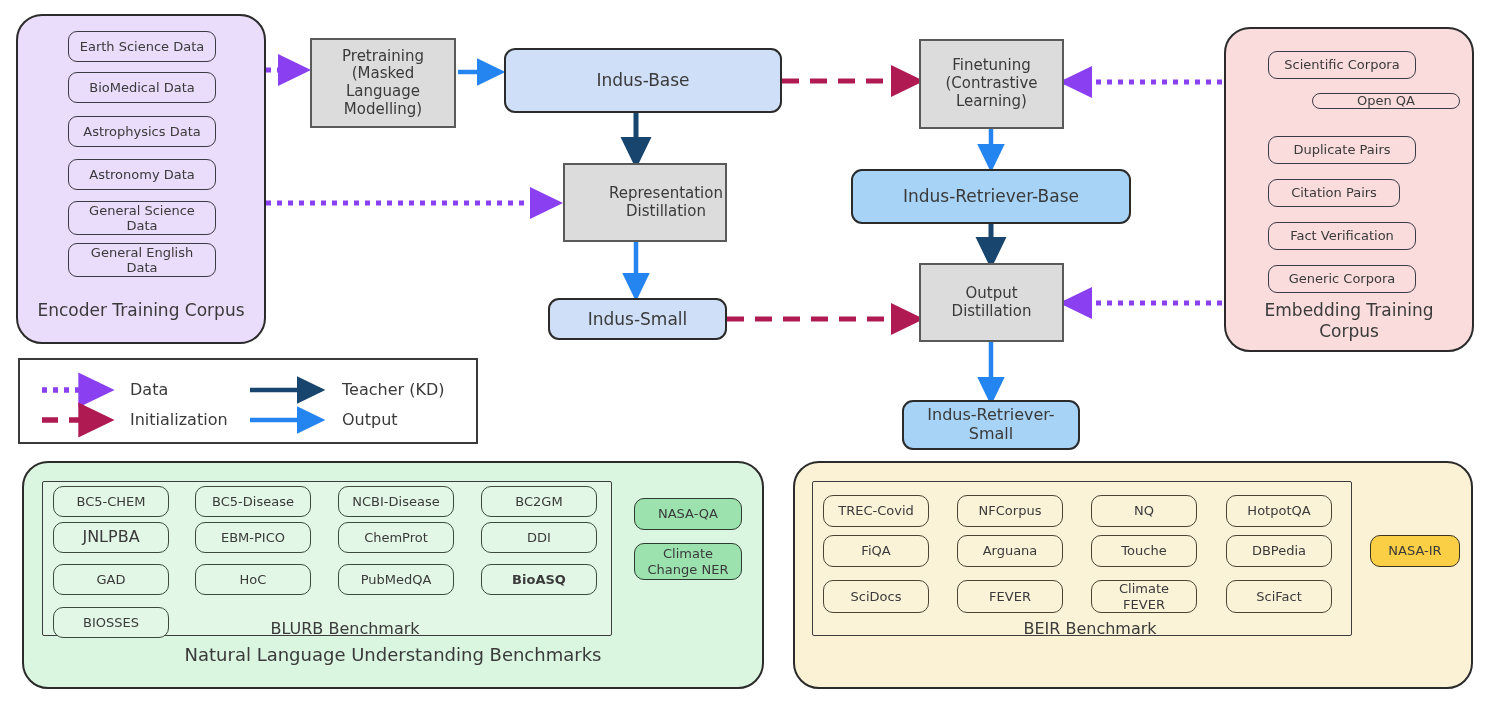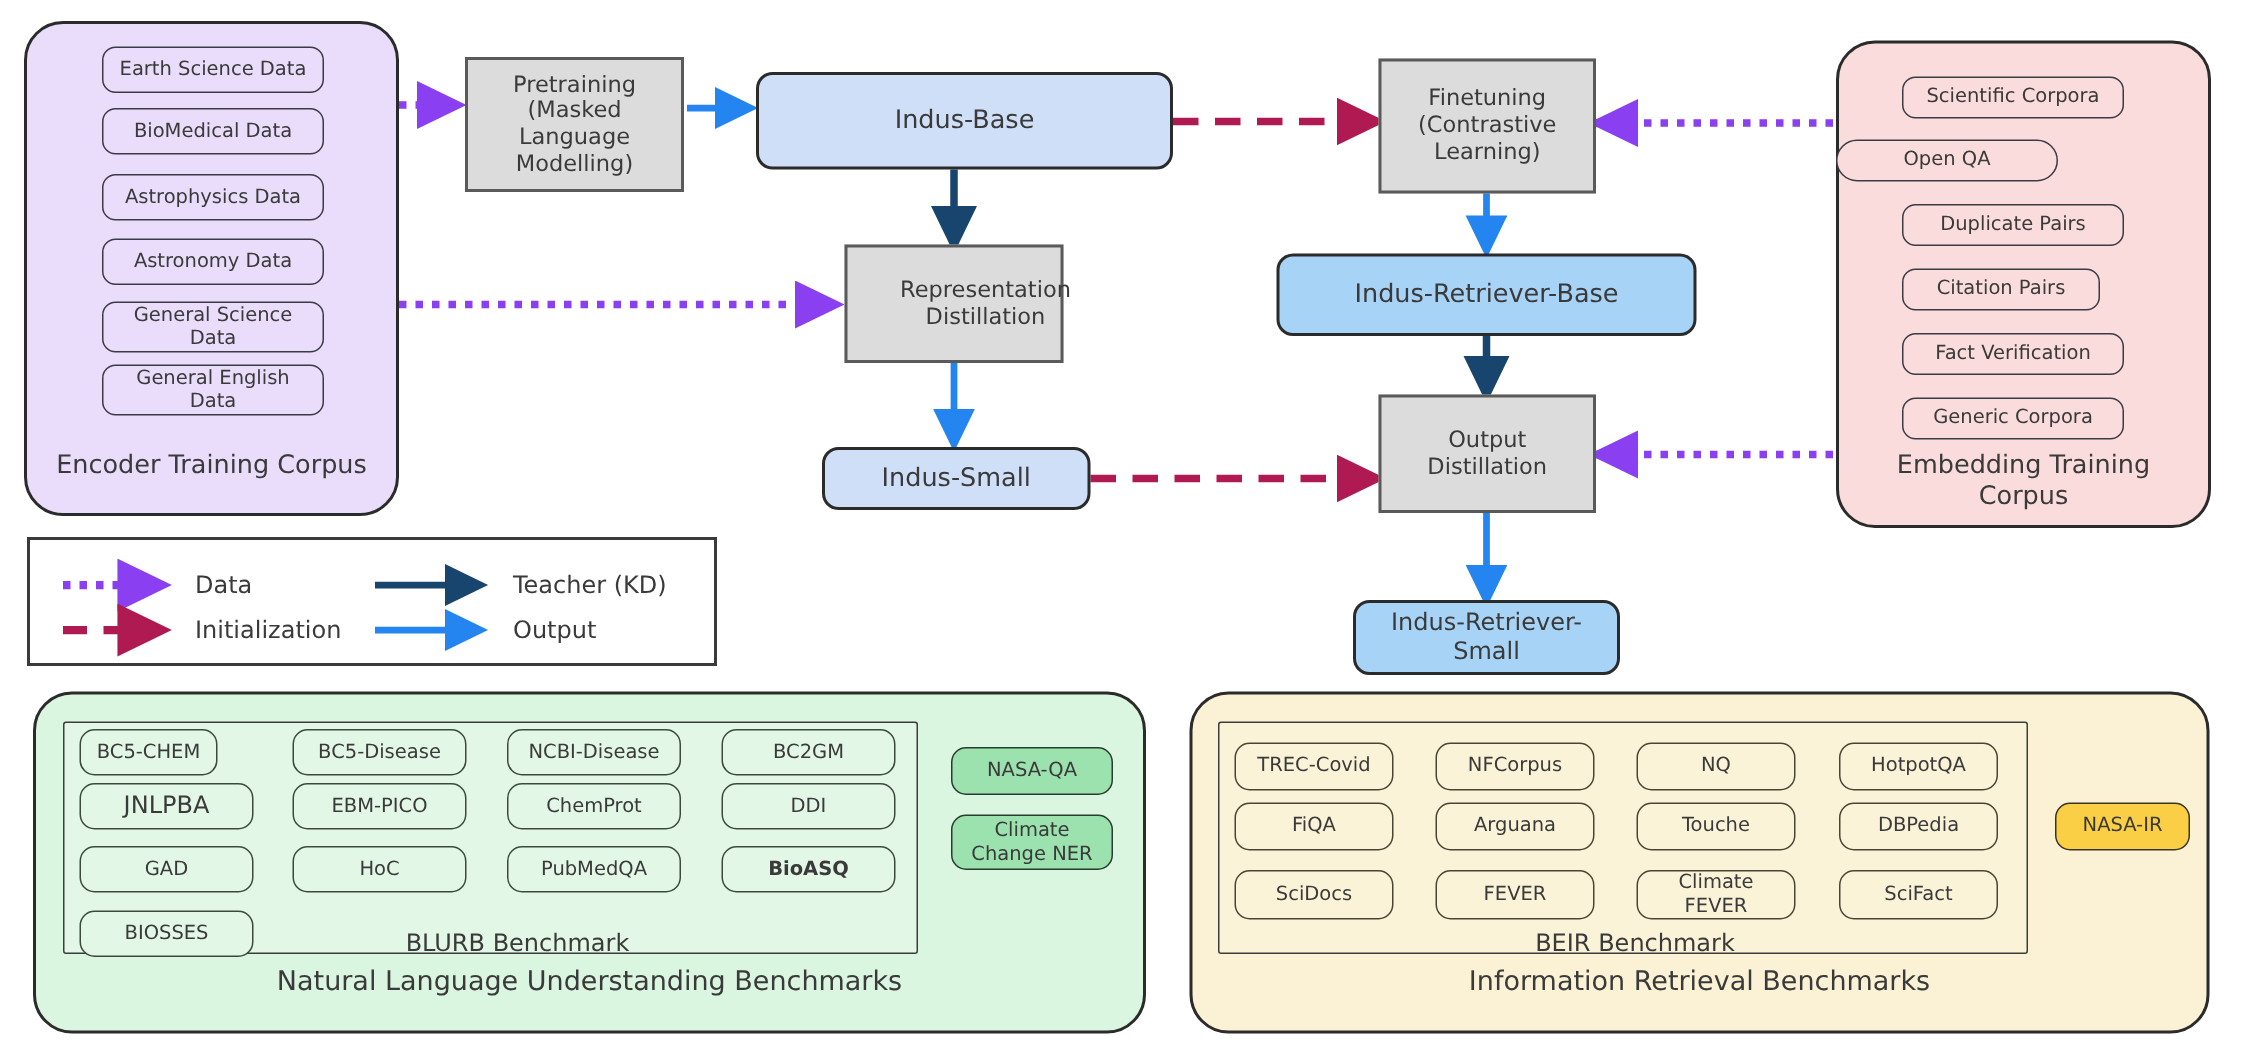--- a/index.html
+++ b/index.html
@@ -99,36 +99,36 @@
   <div class="abs node chip-purple" style="left:68px;top:159px;width:148px;height:31px;font-size:13px;">Astronomy   Data</div>
   <div class="abs node chip-purple" style="left:68px;top:201px;width:148px;height:34px;font-size:13px;white-space:pre-line;">General Science
 Data</div>
   <div class="abs node chip-purple" style="left:68px;top:243px;width:148px;height:34px;font-size:13px;white-space:pre-line;">General English
 Data</div>
   <div class="abs" style="left:16px;top:300px;width:250px;text-align:center;font-size:17px;">Encoder Training Corpus</div>
 
   <div class="abs panel corpus-pink" style="left:1224px;top:27px;width:250px;height:325px;"></div>
 
   <div class="abs node chip-pink" style="left:1268px;top:51px;width:148px;height:28px;font-size:13px;">Scientific Corpora</div>
-  <div class="abs node chip-pink" style="left:1224px;top:93px;width:148px;height:28px;font-size:13px;border-radius:14px;">Open QA</div>
+  <div class="abs node chip-pink" style="left:1312px;top:93px;width:148px;height:16px;font-size:13px;border-radius:14px;">Open QA</div>
   <div class="abs node chip-pink" style="left:1268px;top:136px;width:148px;height:28px;font-size:13px;">Duplicate Pairs</div>
   <div class="abs node chip-pink" style="left:1268px;top:179px;width:132px;height:28px;font-size:13px;">Citation Pairs</div>
   <div class="abs node chip-pink" style="left:1268px;top:222px;width:148px;height:28px;font-size:13px;">Fact Verification</div>
   <div class="abs node chip-pink" style="left:1268px;top:265px;width:148px;height:28px;font-size:13px;">Generic Corpora</div>
   <div class="abs" style="left:1224px;top:300px;width:250px;text-align:center;font-size:17px;white-space:pre-line;line-height:1.25;">Embedding Training
 Corpus</div>
 
   <div class="abs node model-base" style="left:504px;top:48px;width:278px;height:65px;font-size:17px;">Indus-Base</div>
 
   <div class="abs node proc rect" style="left:310px;top:38px;width:146px;height:90px;font-size:15px;white-space:pre-line;">Pretraining
 (Masked
 Language
 Modelling)</div>
 
-  <div class="abs node proc rect" style="left:563px;top:163px;width:146px;height:79px;font-size:15px;white-space:pre-line;padding-left:42px;">Representation
+  <div class="abs node proc rect" style="left:563px;top:163px;width:164px;height:79px;font-size:15px;white-space:pre-line;padding-left:42px;">Representation
 Distillation</div>
 
   <div class="abs node model-base" style="left:548px;top:298px;width:179px;height:42px;font-size:17px;">Indus-Small</div>
 
   <div class="abs node proc rect" style="left:919px;top:39px;width:145px;height:90px;font-size:15px;white-space:pre-line;">Finetuning
 (Contrastive
 Learning)</div>
 
   <div class="abs node model-retr" style="left:851px;top:169px;width:280px;height:55px;font-size:17px;">Indus-Retriever-Base</div>
 
@@ -164,21 +164,21 @@
     <div class="abs lg-label" style="left:110px;top:20px;">Data</div>
     <div class="abs lg-label" style="left:110px;top:50px;">Initialization</div>
     <div class="abs lg-label" style="left:322px;top:20px;">Teacher (KD)</div>
     <div class="abs lg-label" style="left:322px;top:50px;">Output</div>
   </div>
 
   <div class="abs panel panel-green" style="left:22px;top:461px;width:742px;height:228px;"></div>
 
   <div class="abs inner-green" style="left:42px;top:481px;width:570px;height:155px;"></div>
 
-  <div class="abs node chip-green" style="left:53px;top:486px;width:92px;height:31px;font-size:13px;">BC5-CHEM</div>
+  <div class="abs node chip-green" style="left:53px;top:486px;width:116px;height:31px;font-size:13px;">BC5-CHEM</div>
   <div class="abs node chip-green" style="left:195px;top:486px;width:116px;height:31px;font-size:13px;">BC5-Disease</div>
   <div class="abs node chip-green" style="left:338px;top:486px;width:116px;height:31px;font-size:13px;">NCBI-Disease</div>
   <div class="abs node chip-green" style="left:481px;top:486px;width:116px;height:31px;font-size:13px;">BC2GM</div>
 
   <div class="abs node chip-green" style="left:53px;top:522px;width:116px;height:31px;font-size:16px;">JNLPBA</div>
   <div class="abs node chip-green" style="left:195px;top:522px;width:116px;height:31px;font-size:13px;">EBM-PICO</div>
   <div class="abs node chip-green" style="left:338px;top:522px;width:116px;height:31px;font-size:13px;">ChemProt</div>
   <div class="abs node chip-green" style="left:481px;top:522px;width:116px;height:31px;font-size:13px;">DDI</div>
 
   <div class="abs node chip-green" style="left:53px;top:564px;width:116px;height:31px;font-size:13px;">GAD</div>
@@ -213,15 +213,14 @@
   <div class="abs node chip-yellow" style="left:823px;top:580px;width:106px;height:33px;font-size:13px;">SciDocs</div>
   <div class="abs node chip-yellow" style="left:957px;top:580px;width:106px;height:33px;font-size:13px;">FEVER</div>
   <div class="abs node chip-yellow" style="left:1091px;top:580px;width:106px;height:33px;font-size:13px;white-space:pre-line;">Climate
 FEVER</div>
   <div class="abs node chip-yellow" style="left:1226px;top:580px;width:106px;height:33px;font-size:13px;">SciFact</div>
 
   <div class="abs" style="left:950px;top:619px;width:280px;text-align:center;font-size:16px;">BEIR Benchmark</div>
 
   <div class="abs node chip-yellow-solid" style="left:1370px;top:535px;width:90px;height:32px;font-size:13px;">NASA-IR</div>
 
-  <div class="abs" style="left:793px;top:644px;width:680px;text-align:center;font-size:18px;">Information Retrieval Benchmarks</div>
 
 </div>
 
 </body></html>

